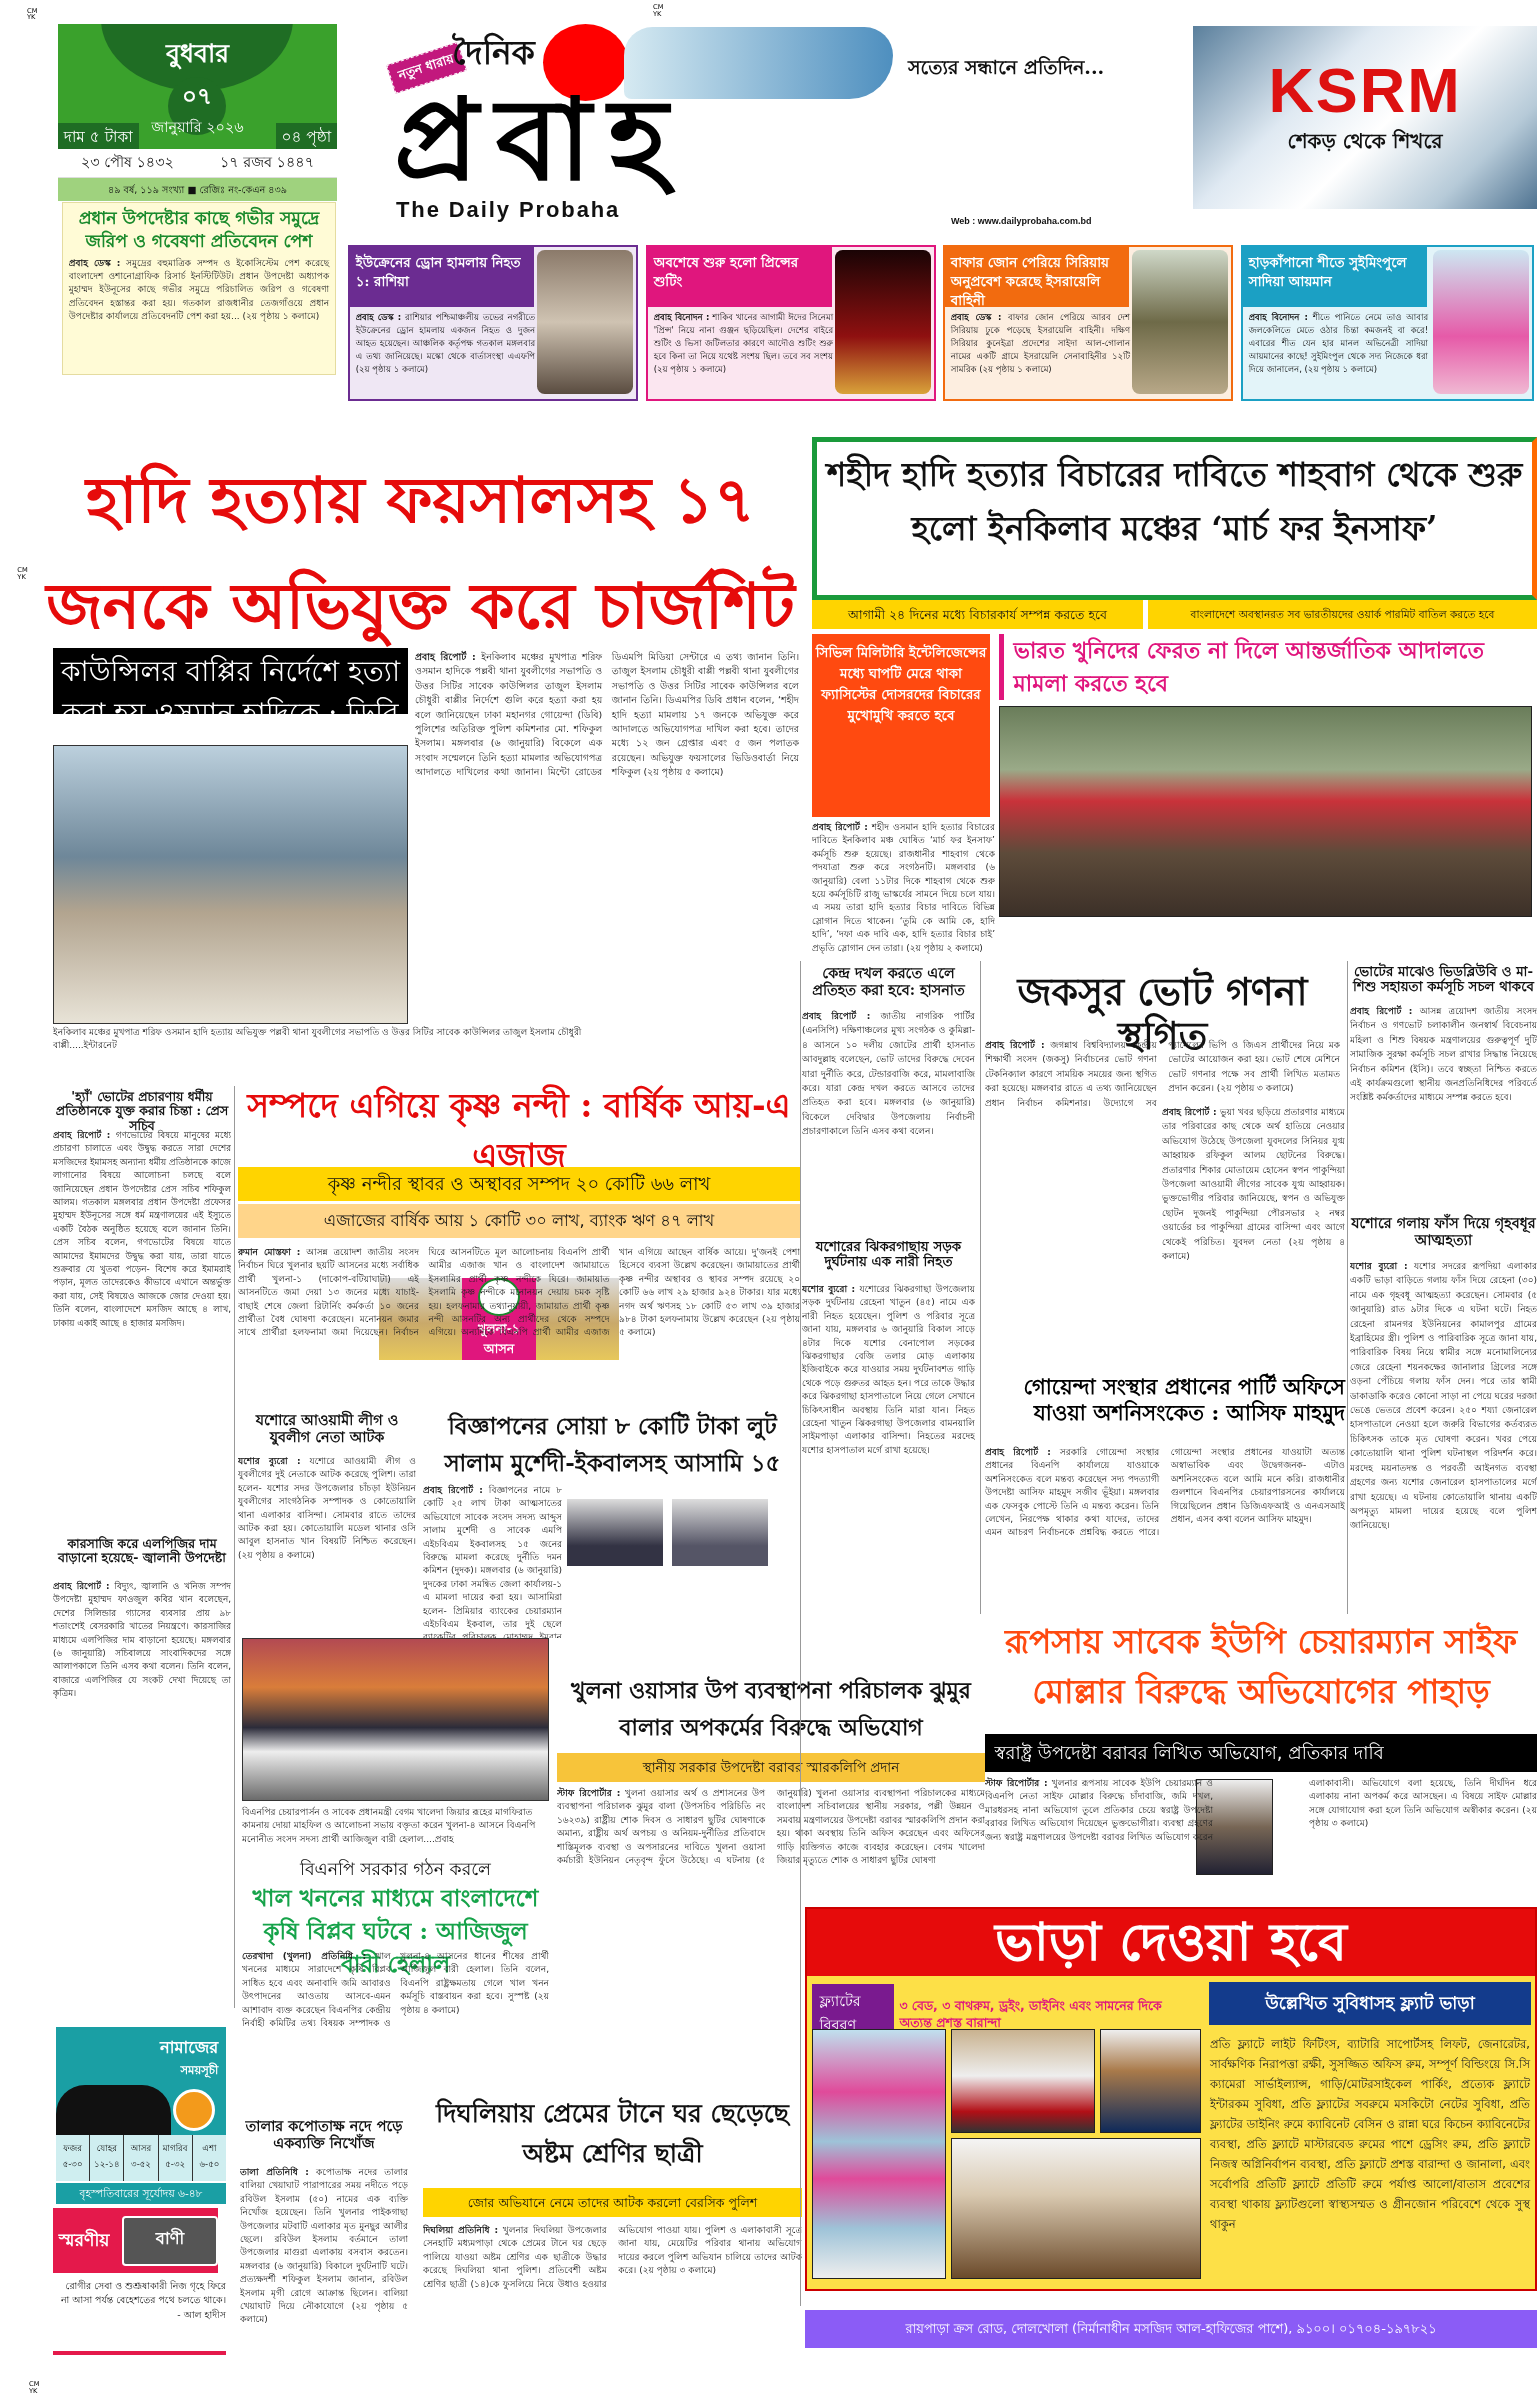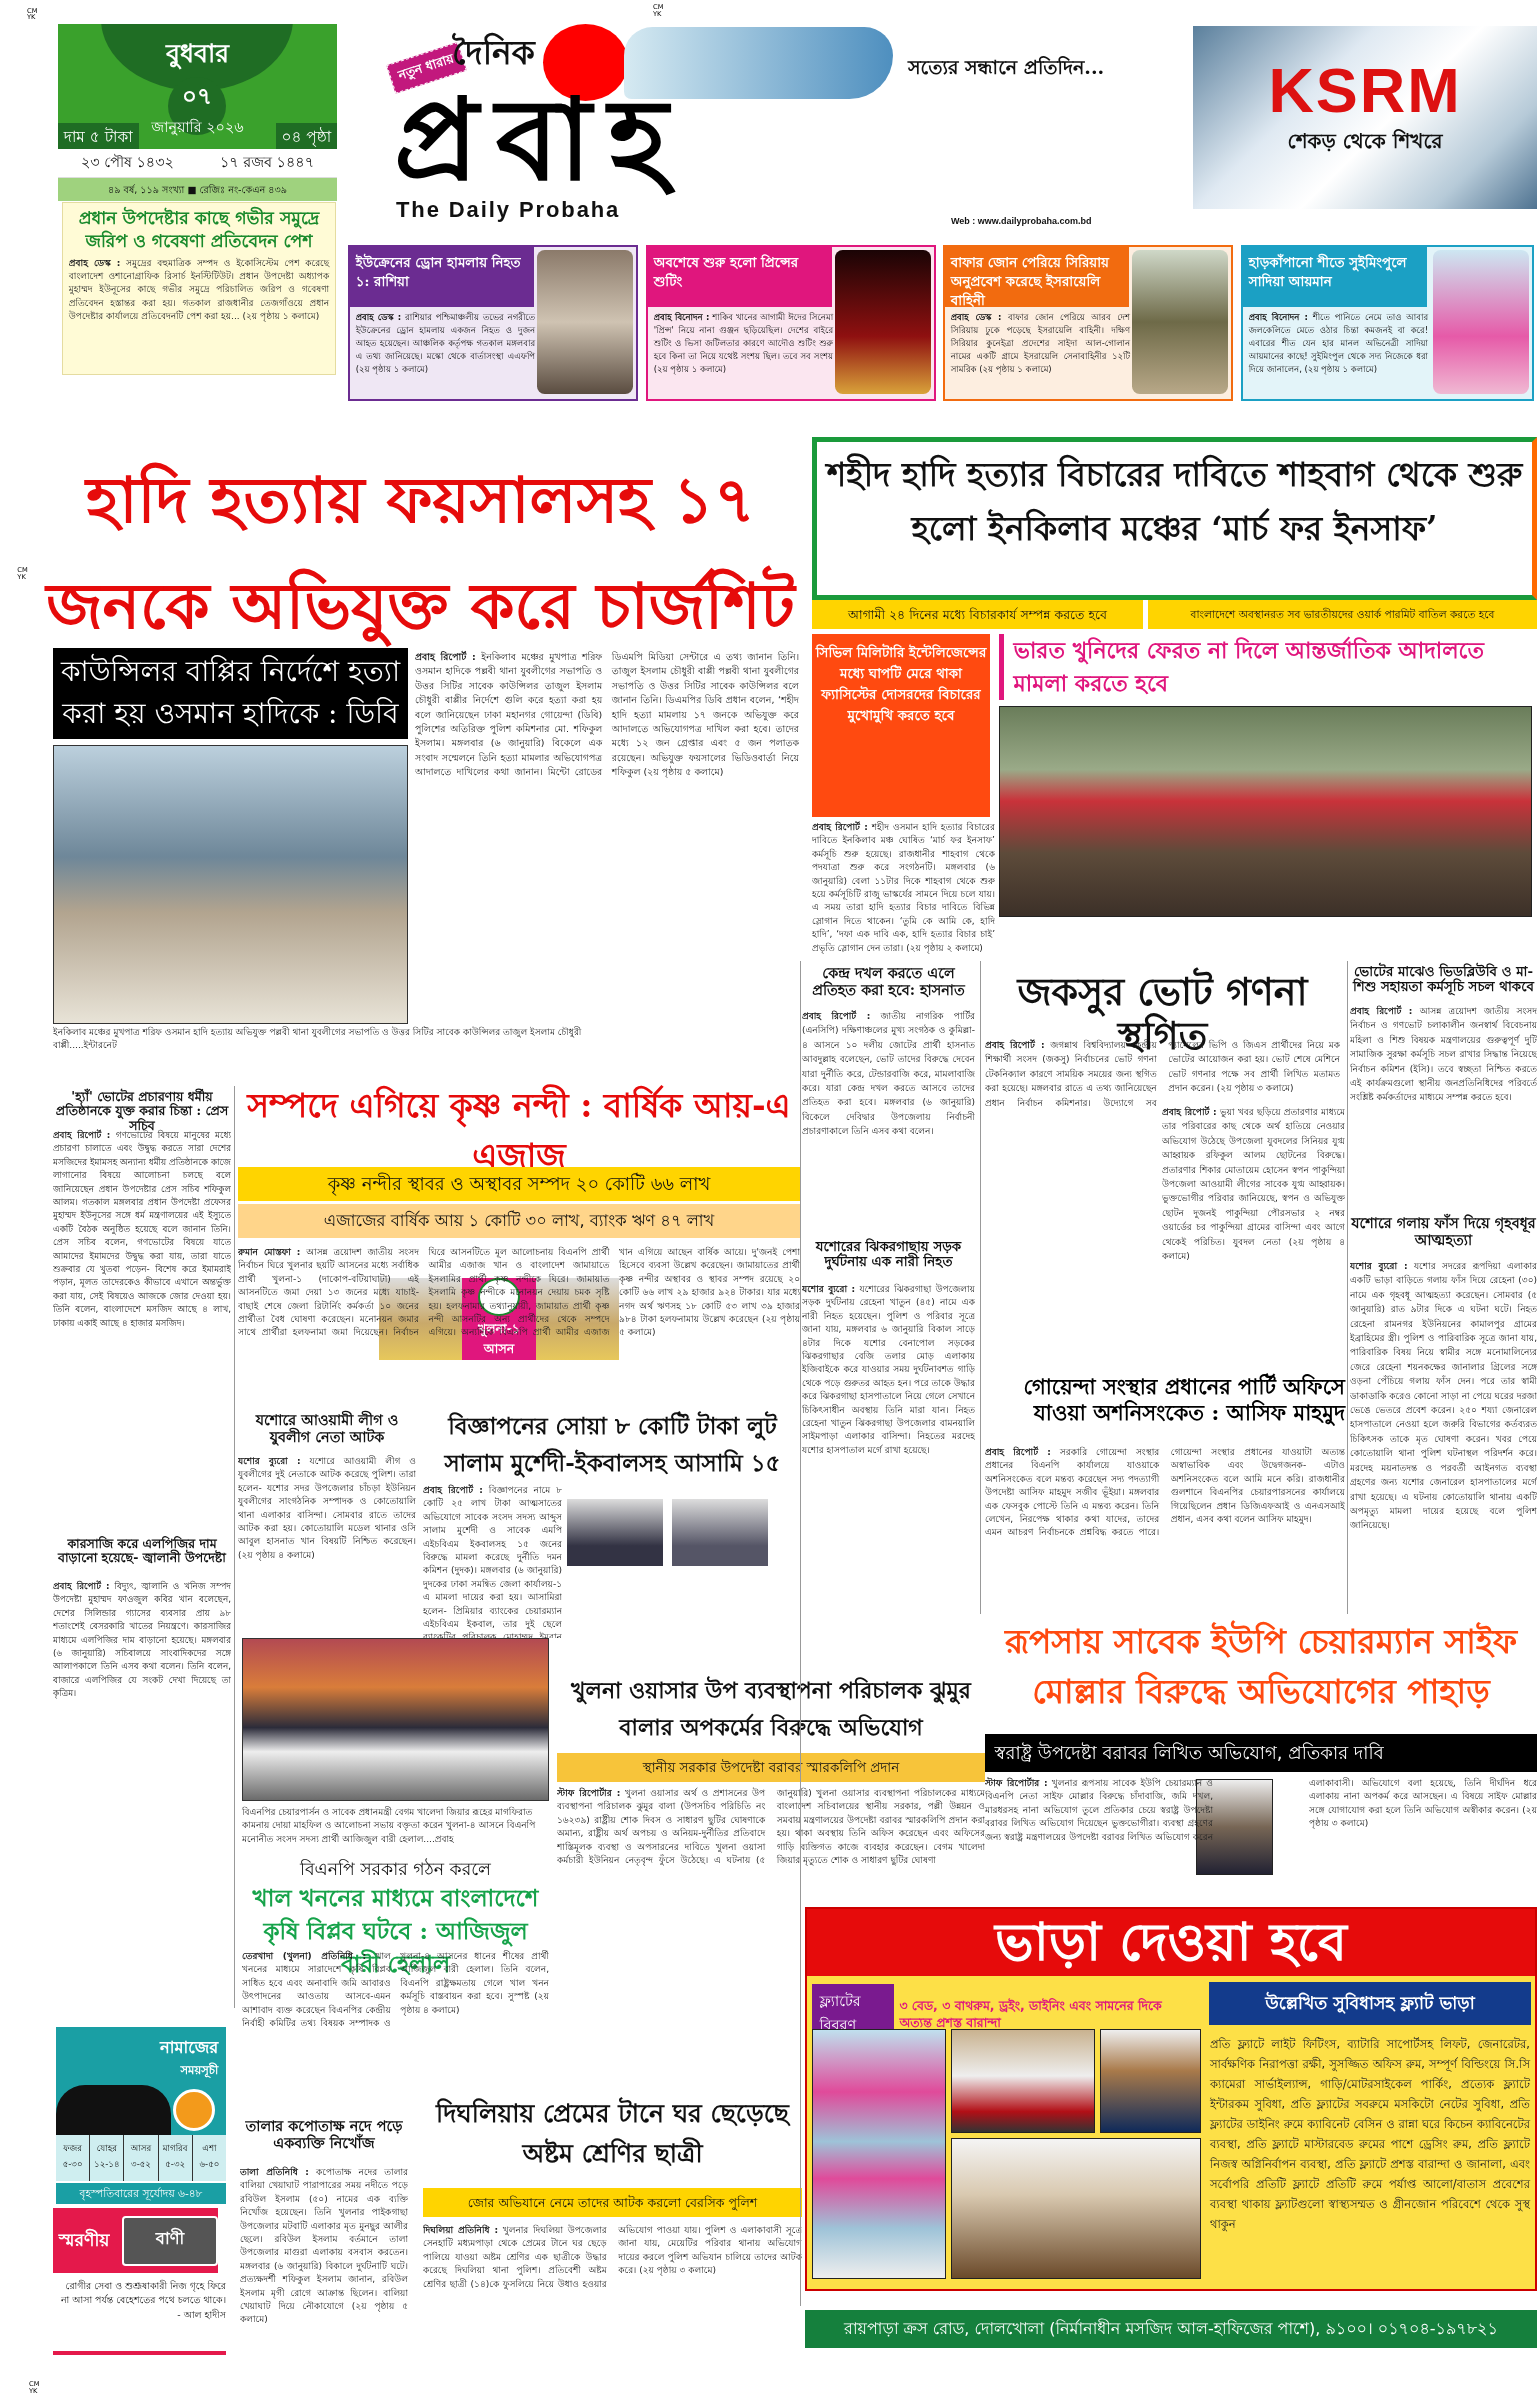--- a/index.html
+++ b/index.html
@@ -34,21 +34,21 @@
 .ksrm{left:1193px;top:26px;width:344px;height:183px;background:linear-gradient(135deg,#5a7f9c 0%,#dfe9f2 35%,#fff 55%,#b6cad8 80%,#4f7391 100%);text-align:center}
 .ksrm .brand{font-family:"Liberation Sans",sans-serif;font-weight:bold;font-size:63px;color:#d11;margin-top:28px;letter-spacing:1.9px}
 .ksrm .tag{font-size:20px;font-weight:bold;margin-top:0}
 
 .teaser{top:245px;height:156px;width:290px;border:2.9px solid;background:#fff}
 .teaser .head{position:absolute;left:0;top:0;width:184px;height:60px;color:#fff;font-family:"DejaVu Serif",serif;font-weight:bold;font-size:13.4px;line-height:19px;padding:5.8px}
 .teaser .txt{position:absolute;left:1.9px;top:61px;width:187px;height:86px;font-size:8.5px;line-height:13px;padding:2.9px 3.8px;text-align:justify}
 .teaser .pic{position:absolute;right:2.9px;top:2.9px;width:96px;height:144px;border-radius:7.7px}
 
 .main-hl{left:29px;top:447px;width:783px;color:#e60b0b;font-family:"DejaVu Serif",serif;font-weight:bold;font-size:63px;line-height:106px;text-align:center}
-.blackbar{left:53px;top:648px;width:355px;height:91px;background:#000;color:#fff;font-size:28px;line-height:42px;text-align:center;font-family:"DejaVu Serif",serif;padding-top:2.9px}
+.blackbar{left:53px;top:648px;width:355px;height:66px;background:#000;color:#fff;font-size:28px;line-height:42px;text-align:center;font-family:"DejaVu Serif",serif;padding-top:2.9px}
 .photo-left{left:53px;top:745px;width:355px;height:279px;background:linear-gradient(180deg,#bcd0dd,#6e8799 40%,#b2a48f 60%,#e8e3d7);border:1px solid #333}
 .caption{font-size:9px;line-height:13.4px;color:#222}
 
 .shahbag{left:812px;top:437px;width:725px;height:163px;border:5.8px solid #1a9a3b;border-right-color:#ff6a00}
 .shahbag .t{font-family:"DejaVu Serif",serif;font-weight:bold;font-size:33px;line-height:54px;text-align:center;padding-top:5.8px}
 .ybar{background:#ffd400;font-size:12.5px;height:29px;line-height:29px;text-align:center}
 .orangebox{left:812px;top:634px;width:178px;height:183px;background:#ff4a10;color:#fff;font-size:13.4px;font-weight:bold;text-align:center;line-height:21px;padding-top:7.7px}
 .pinkhl{left:999px;top:634px;width:538px;color:#e0167d;font-family:"DejaVu Serif",serif;font-weight:bold;font-size:22px;line-height:33px;border-left:5.8px solid #e0167d;padding-left:9.6px}
 .protest{left:999px;top:706px;width:533px;height:211px;background:linear-gradient(180deg,#6a7d5a,#9aaa88 30%,#c9323a 45%,#5d4b3a 70%,#3c3028);border:1.9px solid #222}
 .mug{flex:1;background:linear-gradient(180deg,#ddd,#c9a96a 55%,#e7c85b)}
@@ -60,21 +60,21 @@
 .namaz .sil{position:absolute;left:0;top:58px;width:115px;height:58px;background:#111;border-radius:29px 29px 0 0}
 .namaz .title{position:absolute;right:7.7px;top:9.6px;color:#fff;font-size:16.3px;font-weight:bold;text-align:right;line-height:21px}
 .namaz .clock{position:absolute;right:11.5px;top:62px;width:42px;height:42px;border-radius:50%;border:3.8px solid #fff;background:#f39a1b}
 .namaz-tbl{left:56px;top:2135px;width:170px;height:46px;background:#cfeef0;display:flex}
 .namaz-tbl div{flex:1;text-align:center;font-size:8.6px;line-height:16.3px;border-right:1px solid #333;padding-top:4.8px}
 .sunrise{left:56px;top:2183px;width:170px;height:21px;background:#1a9fa4;color:#fff;font-size:10.6px;text-align:center;line-height:21px}
 .smarani{left:53px;top:2208px;width:165px;height:65px;background:#e4194b;color:#fff;font-size:17.3px;font-weight:bold;line-height:65px;padding-left:5.8px}
 .smarani .book{position:absolute;left:69px;top:7.7px;width:96px;height:50px;background:#555;border:2.9px solid #fff;border-radius:3.8px;text-align:center;line-height:42px;font-size:16.3px}
 .ad{left:805px;top:1907px;width:732px;height:384px;border:2.9px solid #c00;background:#fde047}
 .ad .top{height:67px;background:#e60b0b;color:#fff;font-family:"DejaVu Serif",serif;font-weight:bold;font-size:52px;text-align:center;line-height:65px}
-.adaddr{left:805px;top:2310px;width:732px;height:38px;background:#15803d;color:#fff;font-size:16px;text-align:center;line-height:38px}
+.adaddr{left:805px;top:2310px;width:732px;height:38px;background:#8b5cf6;color:#fff;font-size:13px;text-align:center;line-height:38px}
 .tag-purple{background:#7a1a8f;color:#fff;font-size:14.4px;padding:5.8px 7.7px;font-weight:normal}
 .tag-blue{background:#133b8c;color:#fff;font-size:17.3px;font-weight:bold;padding:7.7px 9.6px;text-align:center}
 .bldg{background:linear-gradient(180deg,#bfe0ee,#e04a9a 25%,#9ec3d8 45%,#e04a9a 60%,#9ec3d8 80%,#eee)}
 .room{background:linear-gradient(180deg,#c9b28f,#eee 45%,#b20f16 80%,#333)}
 .col-rule{position:absolute;width:1px;background:#999}
 </style>
 </head>
 <body>
 
 <div class="abs reg" style="left:27px;top:7.7px">CM<br>YK</div>

